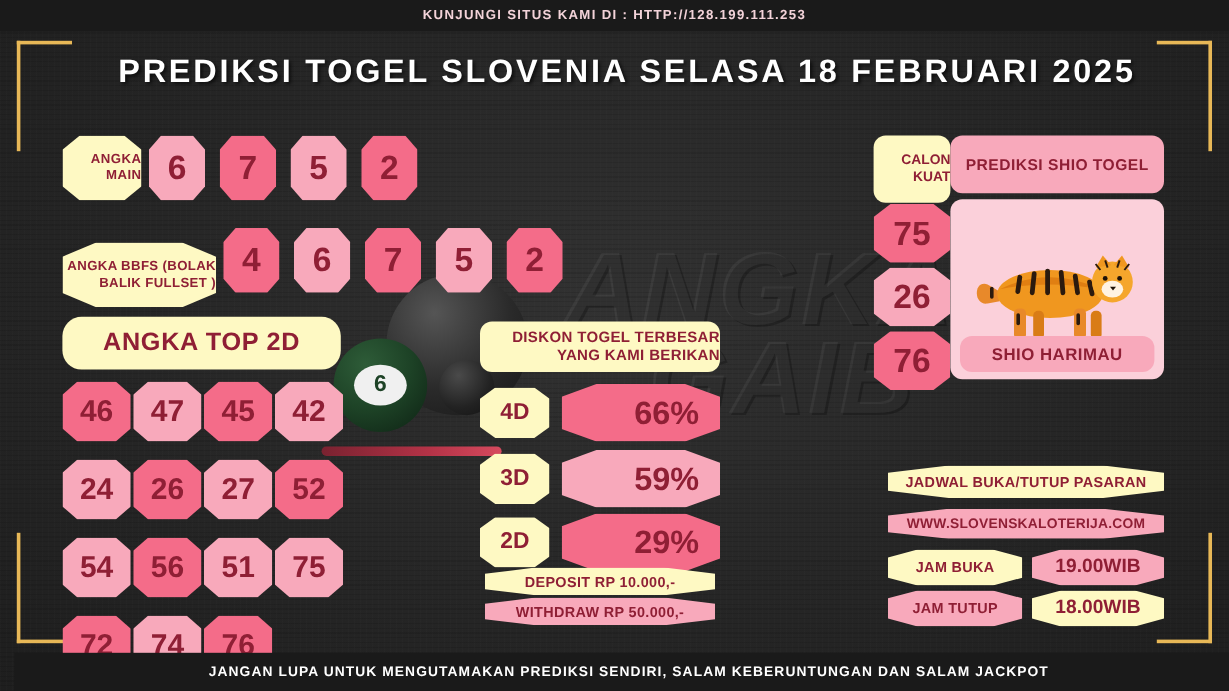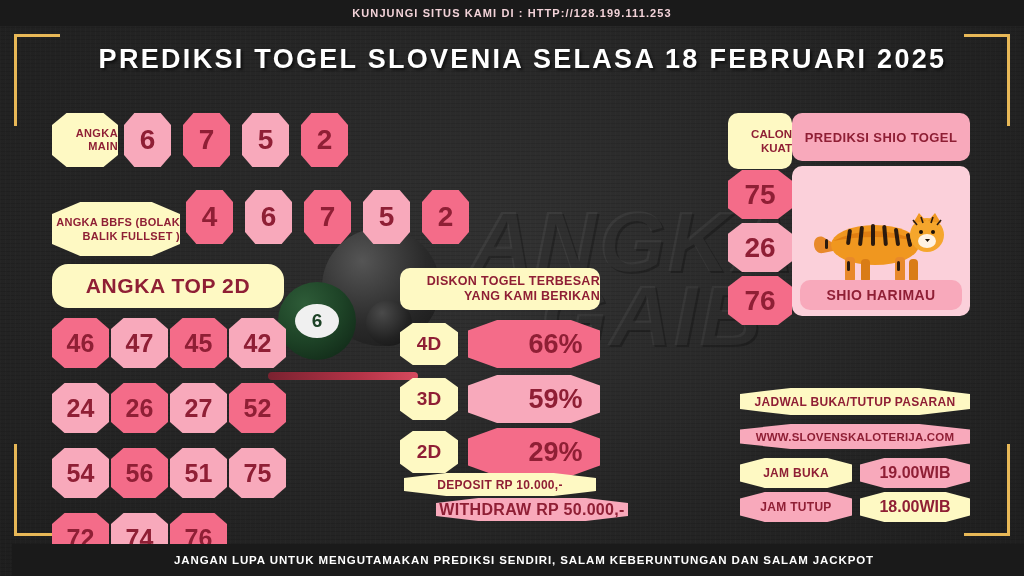--- a/index.html
+++ b/index.html
@@ -161,21 +161,21 @@
   .dr1 { left: 400px; top: 320px; }
   .dr2 { left: 400px; top: 375px; }
   .dr3 { left: 400px; top: 428px; }
 
   .dep {
     position: absolute; left: 404px; top: 473px; width: 192px; height: 23px;
     font-size: 12px; letter-spacing: 0.3px;
   }
   .wdr {
     position: absolute; left: 404px; top: 498px; width: 192px; height: 23px;
-    font-size: 16px; letter-spacing: 0.3px; margin-left: 32px;
+    font-size: 12px; letter-spacing: 0.3px;
   }
 
   
   .calon-label {
     position: absolute; left: 728px; top: 113px; width: 64px; height: 56px;
     font-size: 11.5px; line-height: 14px;
   }
   .shio-head {
     position: absolute; left: 792px; top: 113px; width: 178px; height: 48px;
     font-size: 13px; letter-spacing: 0.4px;

